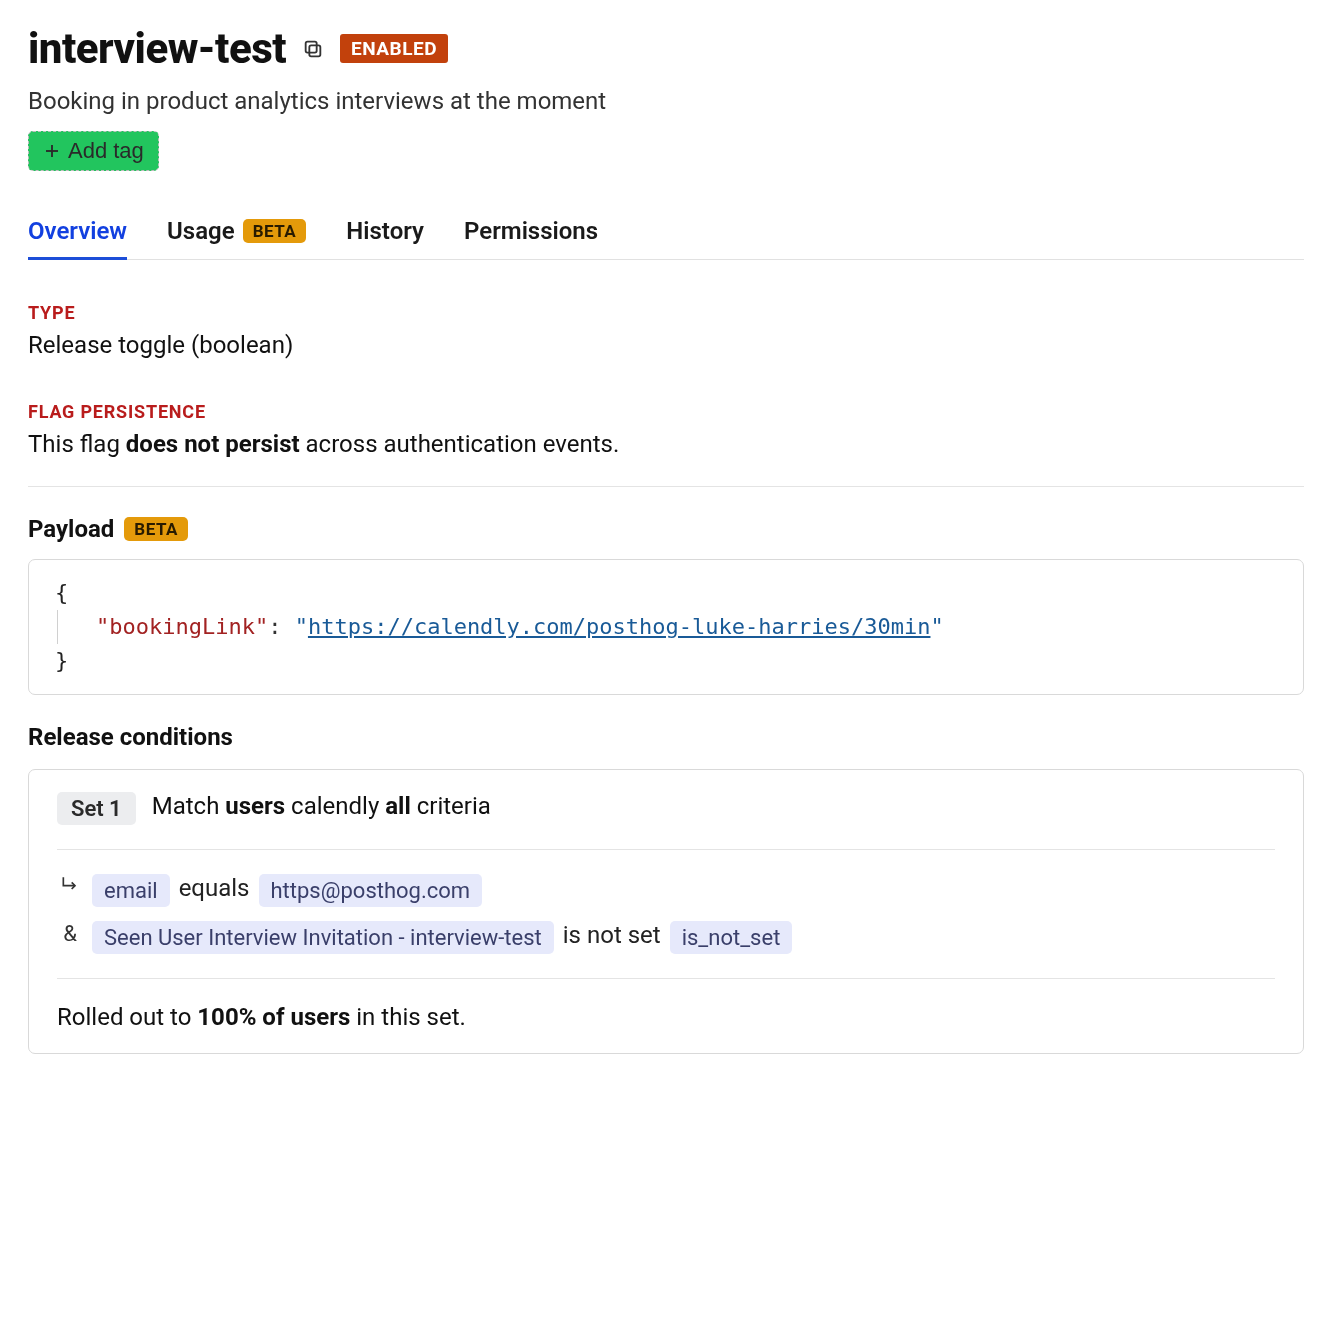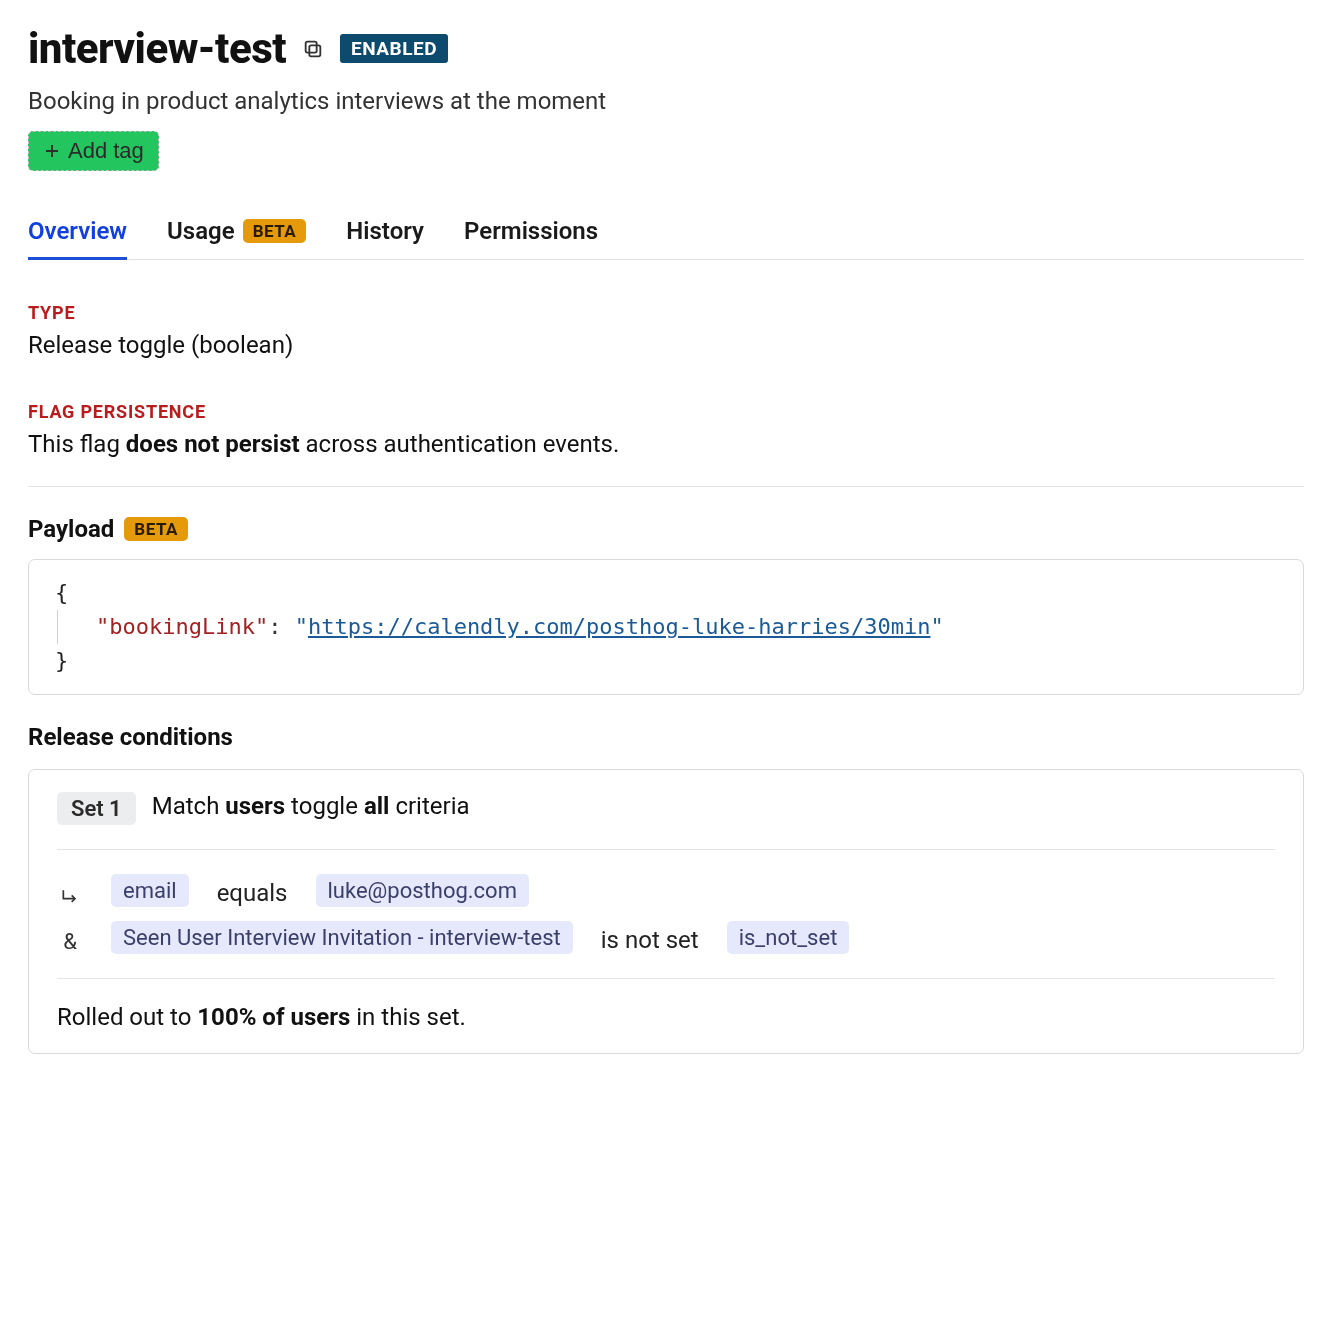--- a/index.html
+++ b/index.html
@@ -21,21 +21,21 @@
 }
 .copy-btn {
   width: 30px; height: 30px;
   border: none; background: transparent;
   display: inline-flex; align-items: center; justify-content: center;
   cursor: pointer; color: #333;
 }
 .copy-btn svg { width: 22px; height: 22px; }
 
 .badge-enabled {
-  background: #0c4a6e;
+  background: #c2410c;
   color: #fff;
   font-weight: 700;
   font-size: 19px;
   padding: 3px 11px;
   border-radius: 3px;
   letter-spacing: 0.5px;
 }
 
 .subtitle {
   margin-top: 14px;
@@ -167,22 +167,22 @@
 .match-text { font-size: 24px; color: #111; }
 .match-text .strong { font-weight: 700; }
 
 .inner-divider {
   margin: 24px 0;
   border-top: 1px solid #e4e4e4;
 }
 
 .cond-row {
   display: flex;
-  align-items: flex-end;
-  gap: 28px;
+  align-items: flex-start;
+  gap: 9px;
   margin-bottom: 14px;
 }
 .op-col {
   width: 26px;
   text-align: center;
   font-size: 22px;
   color: #333;
 }
 .op-col svg { width: 20px; height: 20px; display:block; margin: 0 auto; }
 
@@ -272,36 +272,36 @@
 
 
 <div class="section-heading">
   <span>Release conditions</span>
 </div>
 
 <div class="release-box">
   <div class="release-header">
     <span class="set-chip">Set 1</span>
     <span class="match-text">
-      <span>Match </span><span class="strong">users</span><span> toggle </span><span class="strong">all</span><span> criteria</span>
+      <span>Match </span><span class="strong">users</span><span> calendly </span><span class="strong">all</span><span> criteria</span>
     </span>
   </div>
 
   <div class="inner-divider"></div>
 
   <div class="cond-row flex-wrap">
     <span class="op-col">
       <svg viewBox="0 0 24 24" fill="none" stroke="#333" stroke-width="2">
           <path d="M4 4 L4 14 L18 14"></path>
           <path d="M14 10 L18 14 L14 18"></path>
         </svg>
     </span>
     <span class="prop-chip">email</span>
     <span class="op-text">equals</span>
-    <span class="prop-chip">luke@posthog.com</span>
+    <span class="prop-chip">https@posthog.com</span>
   </div>
 
   <div class="cond-row flex-wrap">
     <span class="op-col">&amp;</span>
     <span class="prop-chip">Seen User Interview Invitation - interview-test</span>
     <span class="op-text">is not set</span>
     <span class="prop-chip">is_not_set</span>
   </div>
 
   <div class="inner-divider"></div>

